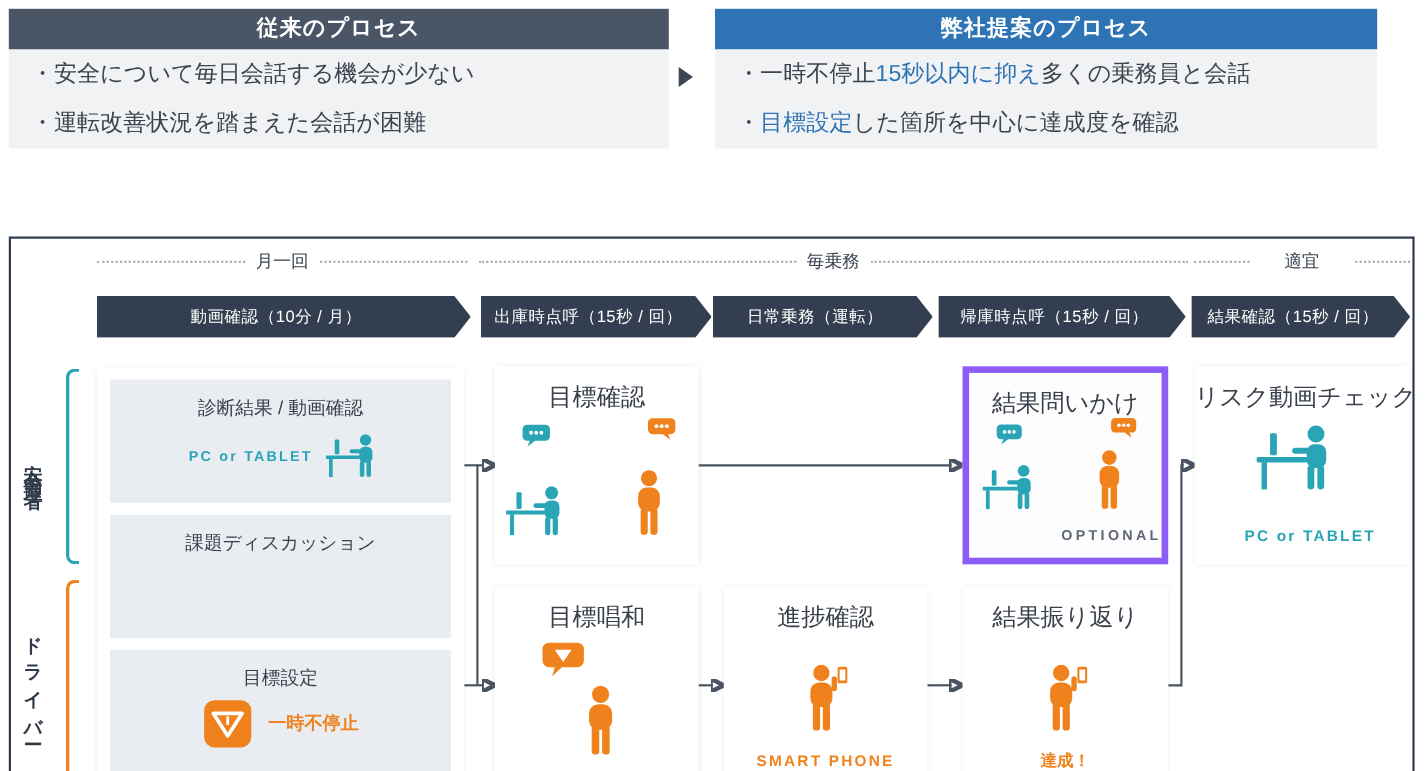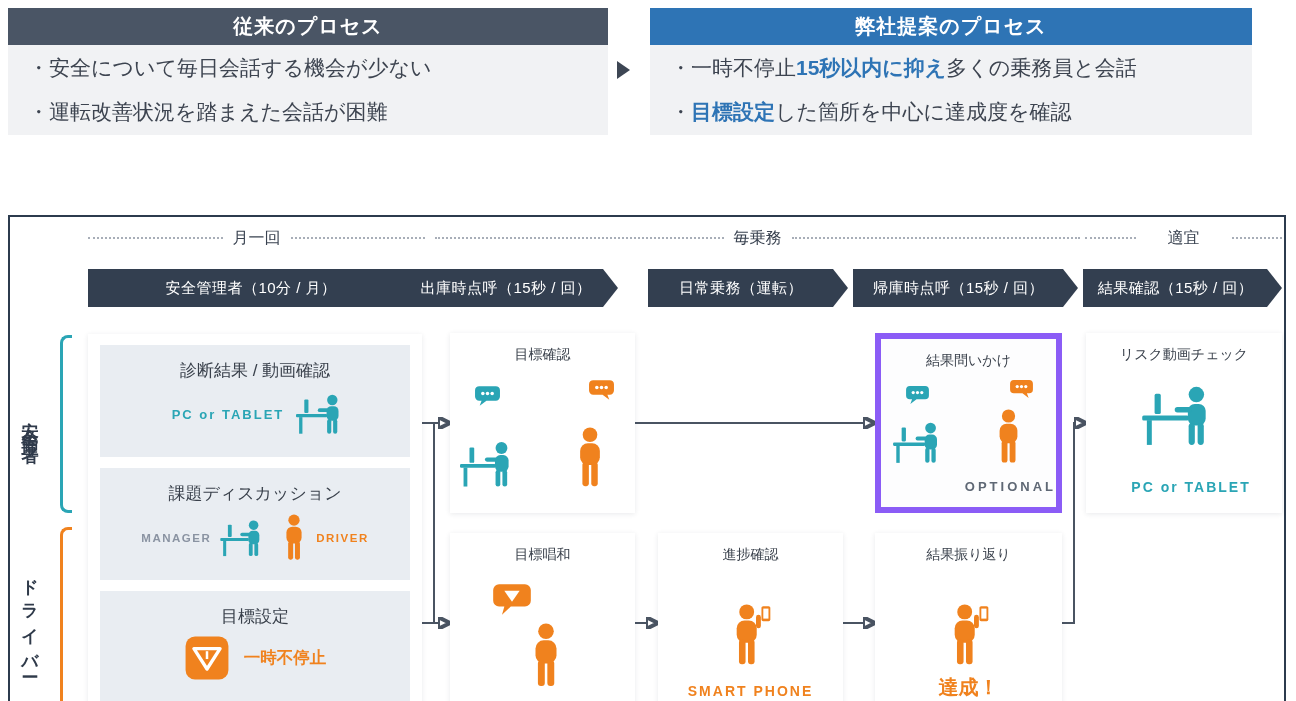--- a/index.html
+++ b/index.html
@@ -10,21 +10,21 @@
   
   .top-panel { position:absolute; top:8px; }
   .top-panel.left  { left:8px;   width:600px; }
   .top-panel.right { left:650px; width:602px; }
   .panel-header { height:37px; line-height:37px; text-align:center; color:#fff;
                   font-size:20px; font-weight:bold; letter-spacing:1px; }
   .panel-header.dark { background:var(--dark,#4a5565); }
   .panel-header.blue { background:var(--blue,#2e74b5); }
   .panel-body { background:#f1f2f4; padding:1px 0 1px 20px; height:90px; }
   .bullet { font-size:21px; line-height:44px; color:#3d4450; white-space:nowrap; }
-  .bullet .em { color:var(--blue,#2e74b5); font-weight:bold; }
+  .bullet .em { color:var(--blue,#2e74b5); font-weight:normal; }
 
   .mid-arrow { position:absolute; left:617px; top:61px; width:0; height:0;
                border-top:9px solid transparent; border-bottom:9px solid transparent;
                border-left:13px solid #3d4654; }
 
   
   .diagram { position:absolute; left:8px; top:167px; width:1278px; height:528px;
              border:2px solid #2c3b4e; background:#fff;margin-top:48px; }
 
   
@@ -35,42 +35,42 @@
   .phase.p2 { left:425px; width:645px; }
   .phase.p3 { left:1075px; width:197px;gap:32px; }
 
   
   .banner { position:absolute; top:52px; height:38px; background:var(--navy,#333f50);
             color:#fff; font-size:15px; letter-spacing:.5px;
             display:flex; align-items:center; justify-content:center;
             padding-right:14px; white-space:nowrap;
             clip-path:polygon(0 0, calc(100% - 15px) 0, 100% 50%, calc(100% - 15px) 100%, 0 100%); }
   .banner.b1 { left:78px;   width:340px; }
-  .banner.b2 { left:398px;  width:210px; }
+  .banner.b2 { left:427px;  width:210px; }
   .banner.b3 { left:638px;  width:200px; }
   .banner.b4 { left:843px;  width:225px; }
   .banner.b5 { left:1073px; width:199px; }
 
   
   .role { position:absolute; width:32px; display:flex; align-items:center; justify-content:center;
           writing-mode:vertical-rl; font-size:17px; font-weight:bold; color:#2f3a4a; letter-spacing:6px; }
   .role.manager { left:4px; top:118px; height:178px; }
   .role.driver  { left:4px; top:310px; height:186px; }
   .bracket { position:absolute; left:50px; width:12px; border-style:solid; border-width:3px;
              border-right:none; border-radius:8px 0 0 8px; background:transparent; }
   .bracket.manager { top:118px; height:178px; border-color:var(--teal,#2aa5b5); }
   .bracket.driver  { top:310px; height:186px; border-color:var(--orange,#f0821e); }
 
   
   .connectors { position:absolute; left:0; top:0; width:1274px; height:520px; pointer-events:none; }
   .connectors path { stroke:var(--arrow,#4a5462); stroke-width:2; fill:none; }
 
   
   .card { position:absolute; background:#fff; box-shadow:0 1px 5px rgba(40,50,70,.10); z-index:2; }
-  .card .title { text-align:center; padding-top:13px; font-size:14px; color:#39404b; white-space:nowrap; }
+  .card .title { text-align:center; padding-top:13px; font-size:22px; color:#39404b; white-space:nowrap; }
   .card.col1 { left:78px; top:117px; width:334px; height:386px; }
   .inner { position:absolute; left:12px; width:310px; height:112px; background:#e9edf2; }
   .inner.a { top:11px; } .inner.b { top:134px; } .inner.c { top:257px; }
   .inner .title { padding-top:14px; font-size:17px; }
   .inner .row { display:flex; align-items:center; justify-content:center; gap:12px; margin-top:10px; }
 
   .card.goal-check     { left:440px; top:116px;  width:185px; height:180px; }
   .card.result-inquiry { left:865px; top:116px;  width:187px; height:180px;
                          box-shadow:none; border:6px solid #8b5cf6; background:#fdfdfe; }
   .card.risk-video     { left:1076px; top:116px; width:196px; height:180px; }
@@ -171,21 +171,21 @@
       <div class="line"></div>
       <div class="lbl">毎乗務</div>
       <div class="line"></div>
     </div>
     <div class="phase p3">
       <div class="line"></div>
       <div class="lbl">適宜</div>
       <div class="line"></div>
     </div>
 
-    <div class="banner b1">安全管理者（10分 / 月）</div>
+    <div class="banner b1">動画確認（10分 / 月）</div>
     <div class="banner b2">出庫時点呼（15秒 / 回）</div>
     <div class="banner b3">日常乗務（運転）</div>
     <div class="banner b4">帰庫時点呼（15秒 / 回）</div>
     <div class="banner b5">結果確認（15秒 / 回）</div>
 
     <div class="role manager">安全管理者</div>
     <div class="bracket manager"></div>
     <div class="role driver">ドライバー</div>
     <div class="bracket driver"></div>
 
@@ -210,30 +210,20 @@
         <div class="title">診断結果 / 動画確認</div>
         <div class="row">
           <span class="teal-text">PC or TABLET</span>
           <svg width="56" height="44" class="teal">
               <use href="#sym-desk-person"></use>
             </svg>
         </div>
       </div>
       <div class="inner b">
         <div class="title">課題ディスカッション</div>
-        <div class="row" style="gap:9px; margin-top:9px;">
-          <span class="mgr-lbl">MANAGER</span>
-          <svg width="52" height="40" class="teal">
-              <use href="#sym-desk-person"></use>
-            </svg>
-          <svg width="26" height="48" class="orange">
-              <use href="#sym-person"></use>
-            </svg>
-          <span class="drv-lbl">DRIVER</span>
-        </div>
       </div>
       <div class="inner c">
         <div class="title">目標設定</div>
         <div class="row" style="gap:14px; margin-top:7px;">
           <svg width="46" height="46" class="orange">
               <use href="#sym-stop"></use>
             </svg>
           <span class="orange-text" style="font-size:16.5px;">一時不停止</span>
         </div>
       </div>
@@ -296,17 +286,17 @@
           <use href="#sym-phone-person"></use>
         </svg>
       <div class="caption-bottom orange-text" style="bottom:14px; font-size:14px; letter-spacing:2px;">SMART PHONE</div>
     </div>
 
     <div class="card review">
       <div class="title">結果振り返り</div>
       <svg class="abs orange center-x" style="bottom:46px;" width="46" height="63">
           <use href="#sym-phone-person"></use>
         </svg>
-      <div class="caption-bottom orange-text" style="bottom:12px; font-size:20px;">達成！</div>
+      <div class="caption-bottom orange-text" style="bottom:12px; font-size:15px;">達成！</div>
     </div>
 
   </div>
 </div>
 
 </body></html>

